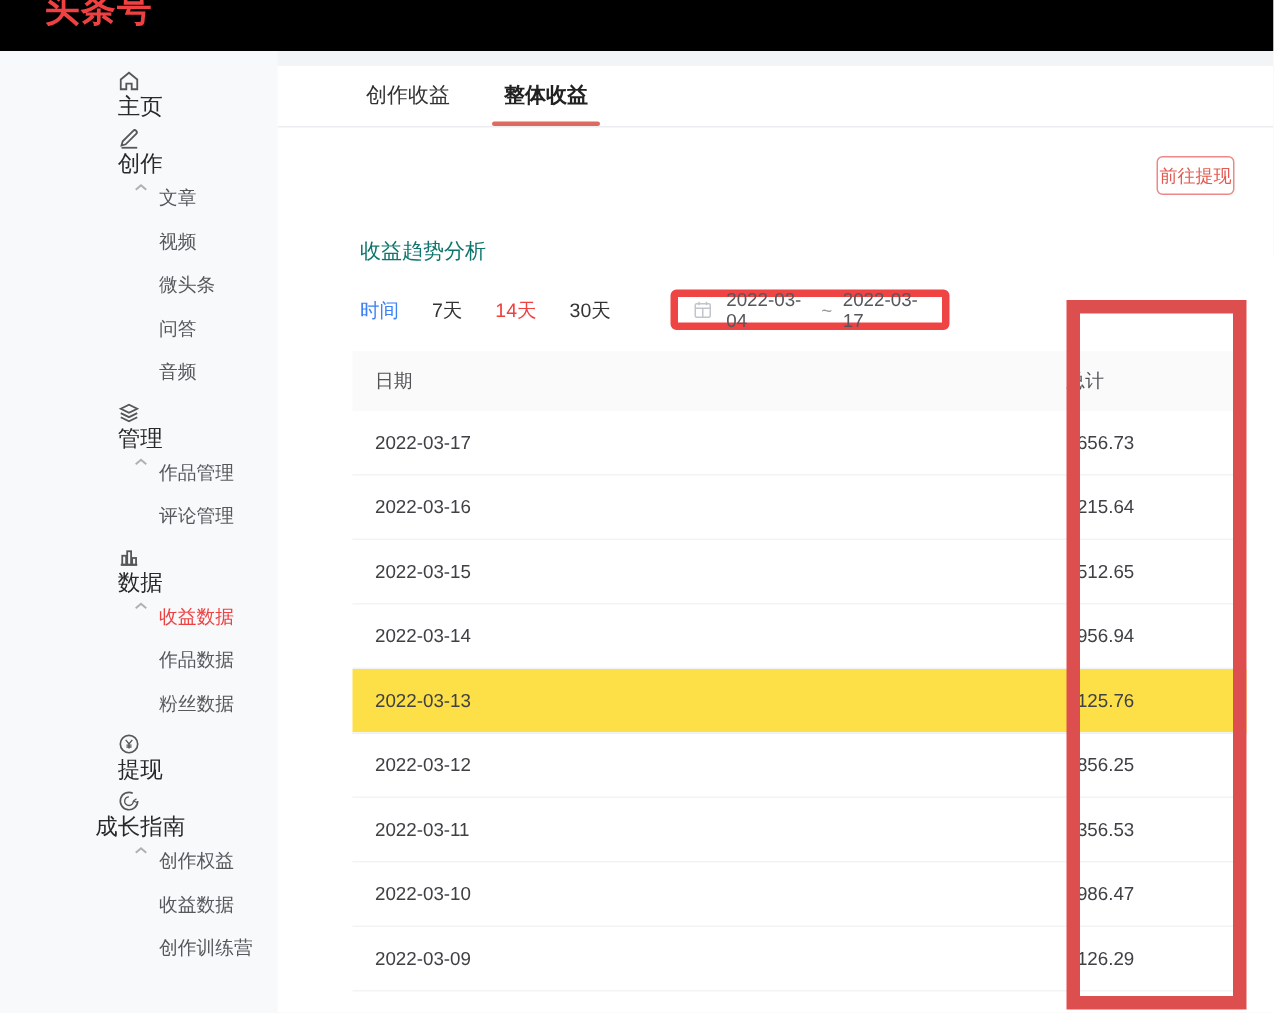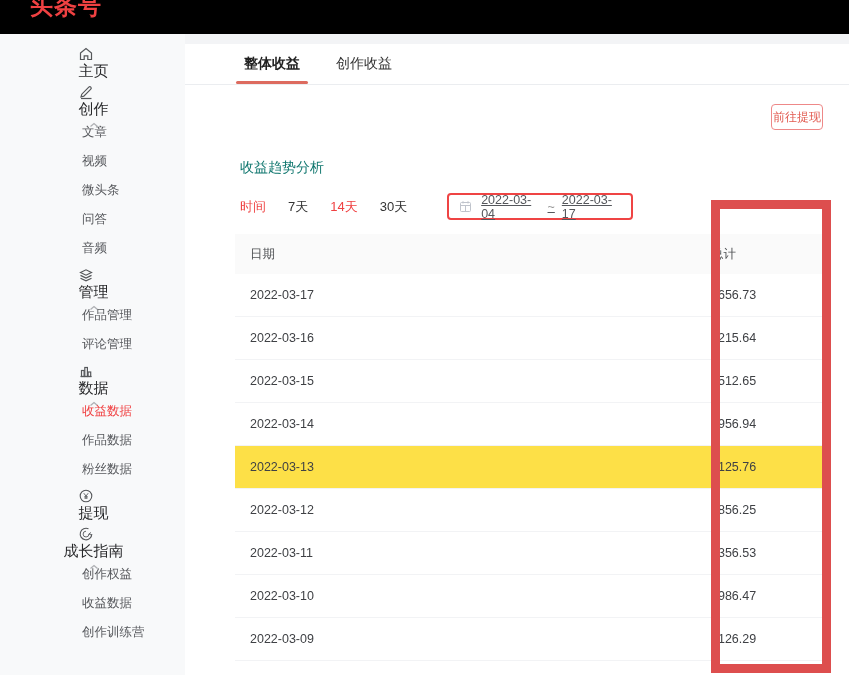--- a/index.html
+++ b/index.html
@@ -31,21 +31,21 @@
   }
   
   .nav-main {
     display:flex; align-items:center; height:34px; padding:0 28px 0 30px;
     cursor:pointer; margin-top:4px;flex-direction:column;
   }
   .nav-main .nicon { width:17px; height:17px; margin-right:15px; display:flex; align-items:center; justify-content:center; }
   .nav-main .nlabel { font-size:15px; color:#28292b; flex:1; }
   .nav-main .arrow { width:12px; height:12px; color:#aeb0b4; }
   .nav-sub {
-    height:29px; line-height:29px; padding-left:82px; font-size:12.5px; color:#56585c; cursor:pointer;
+    height:29px; line-height:29px; padding-left:82px; font-size:12.5px; color:#56585c; cursor:pointer;margin-left:24px;
   }
   .nav-sub.active { color:#f04142; }
   .nav-group { margin-bottom:4px; }
   svg { display:block; }
   
   .tabbar {
     height:41px; border-bottom:1px solid #ebedf0; display:flex; align-items:flex-end;
     padding-left:55px;
   }
   .tab {
@@ -64,27 +64,27 @@
     color:#e25a50; font-size:12px; cursor:pointer;
     font-family:inherit;
   }
   
   .section-title {
     margin:74px 0 0 55px; font-size:14px; font-weight:400; color:#0f766e;
   }
   .filter-row {
     margin:16px 0 0 55px; display:flex; align-items:center; font-size:13px;
   }
-  .filter-label { color:#ef4444; margin-right:22px; }
+  .filter-label { color:#3b82f6; margin-right:22px; }
   .filter-opt { color:#333; margin-right:22px; cursor:pointer; }
   .filter-opt.active { color:#f04142; }
   .date-input {
-    margin-left:18px; width:186px; height:27px; border:2px solid #ef4444; border-radius:4px;
+    margin-left:18px; width:186px; height:27px; border:5px solid #ef4444; border-radius:4px;
     display:flex; align-items:center; padding:0 10px; color:#55575c; font-size:12.5px;
-    background:#fff; cursor:pointer;text-decoration:underline;
+    background:#fff; cursor:pointer;
   }
   .date-input .cal { width:13px; height:13px; margin-right:9px; color:#c0c4cc; }
   .date-input .sep { margin:0 7px; color:#999; }
   
   .table { margin:14px 0 0 50px; width:596px; font-size:12.5px; }
   .thead {
     display:flex; height:40px; align-items:center; background:#fafafa;
     color:#515356;
   }
   .trow {
@@ -216,22 +216,22 @@
       </div>
       <div class="nav-sub">创作权益</div>
       <div class="nav-sub">收益数据</div>
       <div class="nav-sub">创作训练营</div>
     </div>
   </div>
 
   <div class="main">
 
     <div class="tabbar">
+      <div class="tab">创作收益</div>
       <div class="tab active">整体收益</div>
-      <div class="tab">创作收益</div>
     </div>
 
     <button class="withdraw-btn">前往提现</button>
 
     <div class="section-title">收益趋势分析</div>
 
     <div class="filter-row">
       <span class="filter-label">时间</span>
       <span class="filter-opt">7天</span>
       <span class="filter-opt active">14天</span>

